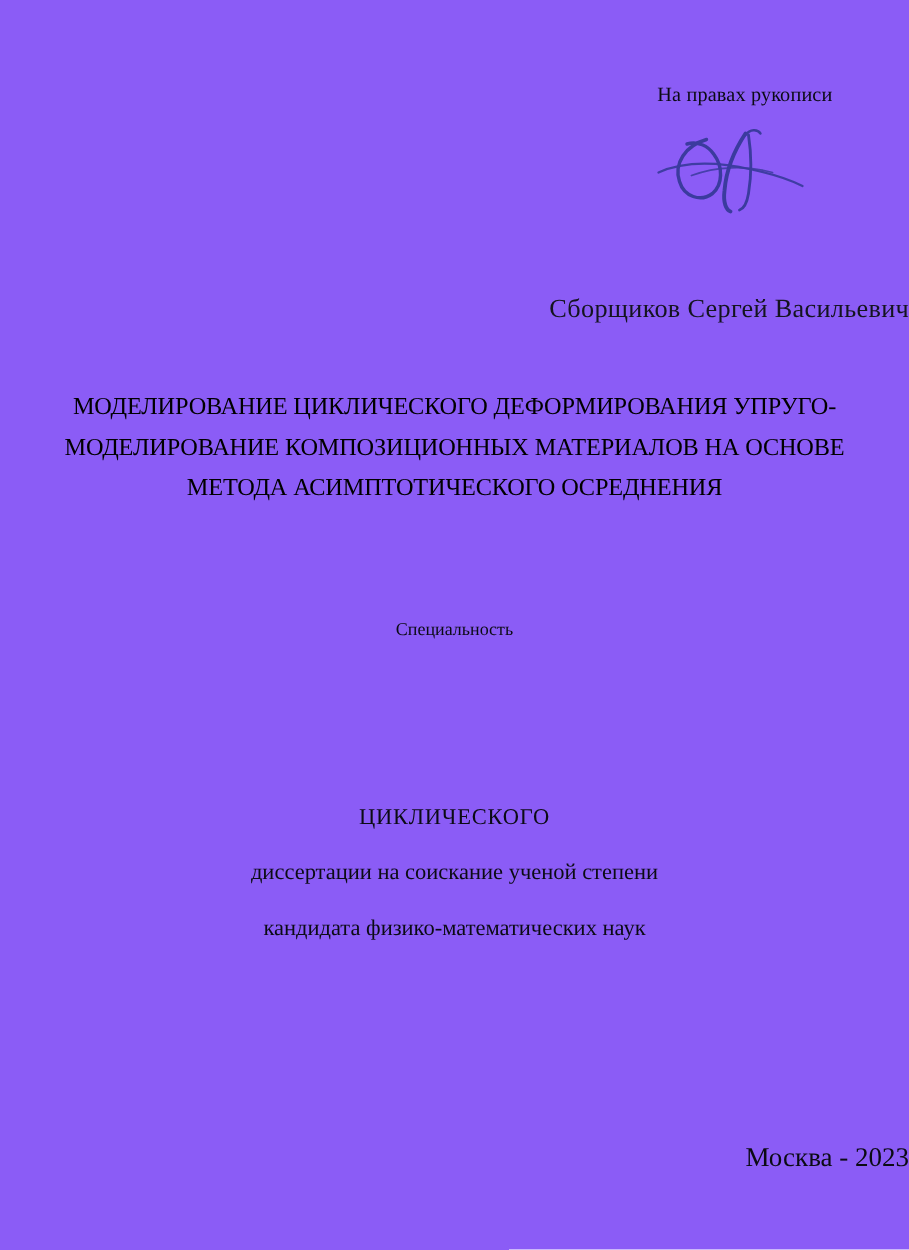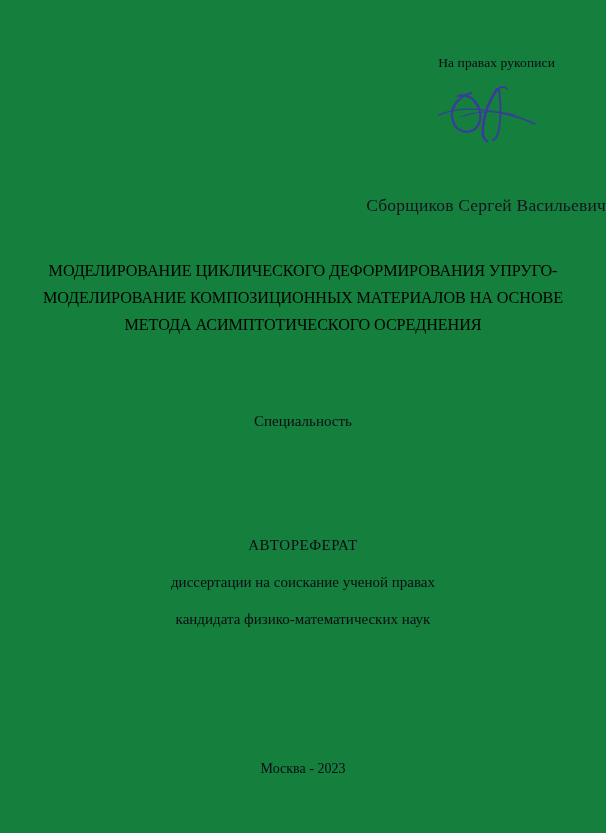--- a/index.html
+++ b/index.html
@@ -6,21 +6,21 @@
     margin: 0;
     padding: 0;
     background: #ffffff;
   }
 
   .page {
     position: relative;
     width: 606px;
     height: 833px;
     margin: 0;
-    background: #15803d;
+    background: #8b5cf6;
     font-family: "Liberation Serif", "DejaVu Serif", serif;
     color: #000000;
     overflow: hidden;
     box-sizing: border-box;
   }
 
   
   .header-block {
     position: absolute;
     top: 55px;
@@ -81,21 +81,21 @@
   
   .specialty {
     position: absolute;
     top: 412px;
     left: 0;
     right: 0;
     text-align: center;
   }
   .specialty .spec-label {
     display: block;
-    font-size: 15px;
+    font-size: 12px;
     line-height: 1.2;
     color: #0b0b14;
   }
   .specialty .spec-code {
     display: block;
     margin-top: 15px;
     font-size: 16px;
     line-height: 1.2;
     color: #0b0b14;
   }
@@ -122,22 +122,22 @@
     line-height: 1.2;
     color: #0b0b14;
   }
 
   
   .footer {
     position: absolute;
     top: 761px;
     left: 0;
     right: 0;
-    text-align: center;
-    font-size: 14px;
+    text-align: right;
+    font-size: 18px;
     line-height: 1.2;
     color: #0b0b14;
   }
 </style>
 </head>
 <body>
 
 <div class="page">
 
   <div class="header-block">
@@ -172,20 +172,20 @@
     <span class="tline">МОДЕЛИРОВАНИЕ ЦИКЛИЧЕСКОГО ДЕФОРМИРОВАНИЯ УПРУГО-</span>
     <span class="tline">МОДЕЛИРОВАНИЕ КОМПОЗИЦИОННЫХ МАТЕРИАЛОВ НА ОСНОВЕ</span>
     <span class="tline">МЕТОДА АСИМПТОТИЧЕСКОГО ОСРЕДНЕНИЯ</span>
   </div>
 
   <div class="specialty">
     <span class="spec-label">Специальность</span>
   </div>
 
   <div class="abstract">
-    <span class="ab-head">АВТОРЕФЕРАТ</span>
-    <span class="ab-line">диссертации на соискание ученой правах</span>
+    <span class="ab-head">ЦИКЛИЧЕСКОГО</span>
+    <span class="ab-line">диссертации на соискание ученой степени</span>
     <span class="ab-line">кандидата физико-математических наук</span>
   </div>
 
   <div class="footer">Москва - 2023</div>
 
 </div>
 
 </body></html>

